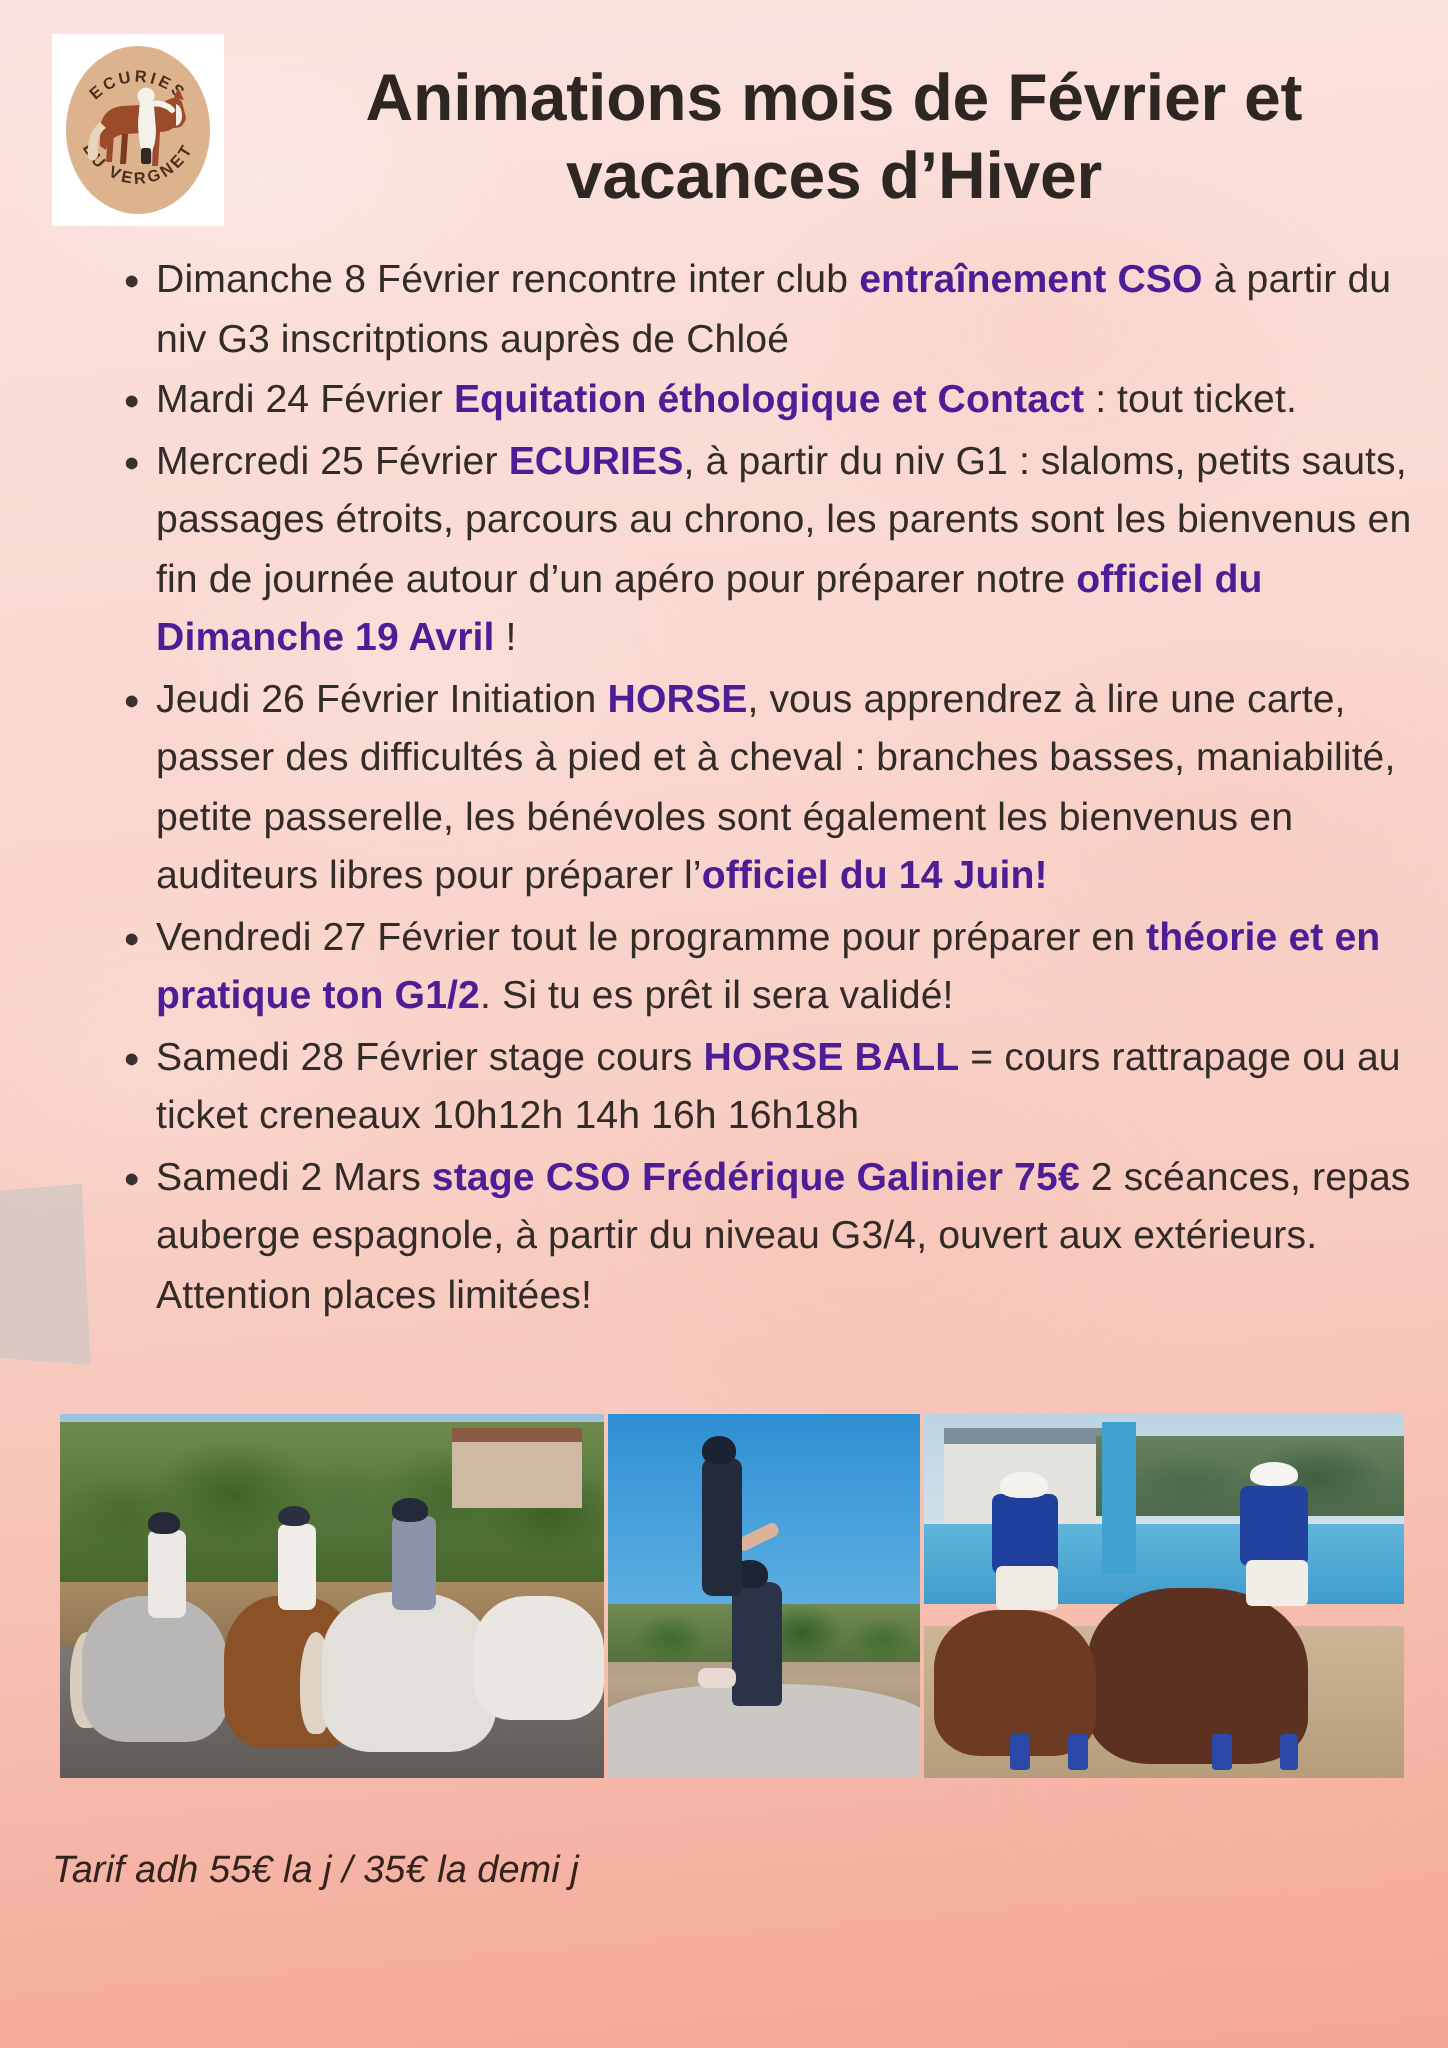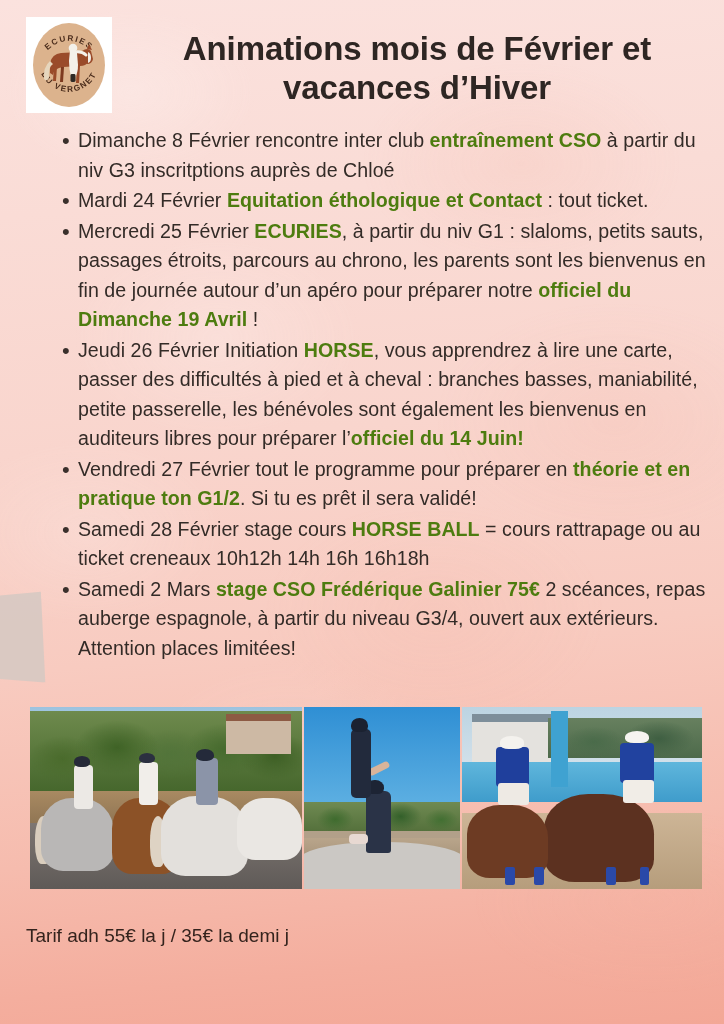--- a/index.html
+++ b/index.html
@@ -109,21 +109,21 @@
     text-align: left;
   }
 
   .bullet-text {
     flex: 1;
     font-size: 19.6px;
     line-height: 29.5px;
     color: #332b27;
     letter-spacing: .05px;
   }
-  .bullet-text b { font-weight: bold; color: #4d7c0f; }
+  .bullet-text b { font-weight: bold; color: #4c1d95; }
 
   
   .photos {
     position: absolute;
     left: 30px;
     top: 707px;
     width: 672px;
     height: 182px;
     display: flex;
     gap: 2px;
@@ -224,21 +224,21 @@
   
   .footer {
     position: absolute;
     left: 0;
     top: 922px;
     width: 724px;
     display: flex;
     padding-left: 26px;
   }
   .footer-col { font-size: 19px; line-height: 27px; color: #34231d; white-space: nowrap; }
-  .footer-col.tarifs  { width: 340px; }
+  .footer-col.tarifs  { width: 340px; font-style: italic; }
   .footer-col.contact { flex: 1; }
 </style>
 </head>
 <body>
 
 <div class="texture"></div>
 <div class="corner-shape"></div>
 
 <div class="header">
 

